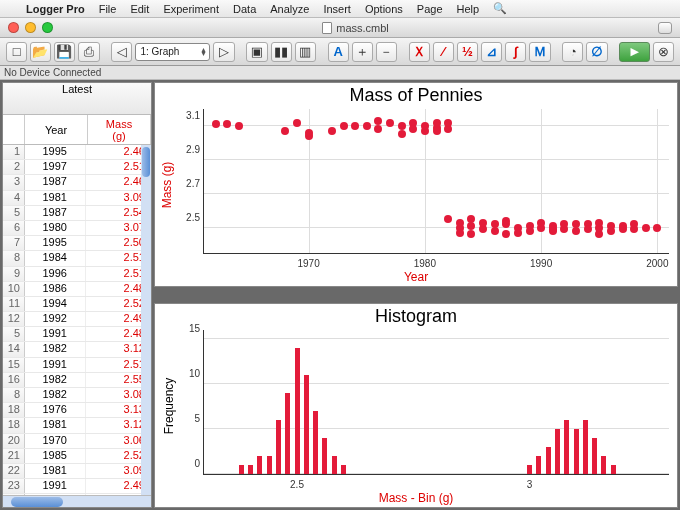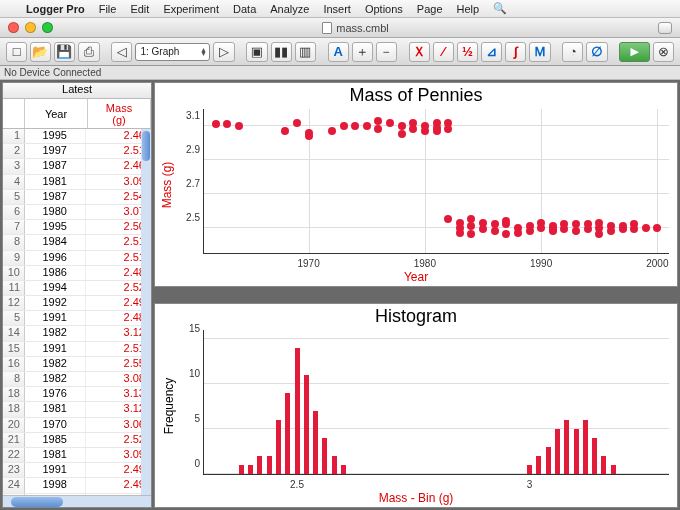--- a/index.html
+++ b/index.html
@@ -19,21 +19,21 @@
 .tbtn { width:22px; height:20px; border:1px solid #aaa; border-radius:3px; background:linear-gradient(#fff,#e8e8e8); display:flex; align-items:center; justify-content:center; font-size:13px; color:#333;}
 .tbtn.red { color:#d00; font-weight:bold;}
 .tbtn.blue{ color:#06c; font-weight:bold;}
 .tsep { width:6px; }
 .selector { width:78px; height:18px; border:1px solid #888; border-radius:3px; background:#fff; font-size:10px; padding:0 4px; display:flex; align-items:center; justify-content:space-between; color:#222;}
 .selector .arrows{font-size:8px;line-height:4px;color:#555;}
 .playbtn{width:32px;height:20px;border:1px solid #5a8a5a;border-radius:3px;background:linear-gradient(#7ec97e,#3ea23e);display:flex;align-items:center;justify-content:center;color:#fff;}
 .status { height:14px; background:#e4e4e4; border-bottom:1px solid #bbb; font-size:10px; color:#444; padding-left:4px; display:flex; align-items:center;}
 .workspace { display:flex; height:430px; background:#696969; padding:2px; gap:2px;}
 .left { width:150px; background:#fff; border:1px solid #888; display:flex; flex-direction:column;}
-.left .hdr { height:16px; text-align:center; border-bottom:1px solid #bbb; background:linear-gradient(#fafafa,#e8e8e8); font-size:11px;}
+.left .hdr { height:32px; text-align:center; border-bottom:1px solid #bbb; background:linear-gradient(#fafafa,#e8e8e8); font-size:11px;}
 .left .cols { display:flex; height:30px; border-bottom:1px solid #bbb;}
 .left .cols div{flex:1;border-right:1px solid #ccc;display:flex;align-items:center;justify-content:center;font-size:11px;text-align:center;}
 .left .rows { flex:1; overflow:hidden; position:relative;}
 .left .row { display:flex; height:15.2px; border-bottom:1px solid #e8e8e8;}
 .left .row .c0{width:22px;text-align:right;padding-right:4px;color:#666;border-right:1px solid #ccc;background:linear-gradient(#fafafa,#eee);}
 .left .row .c1{flex:1;text-align:center;border-right:1px solid #eee;}
 .left .row .c2{flex:1;text-align:right;padding-right:6px;color:#d00;}
 .left .scroll{position:absolute;right:0;top:0;bottom:0;width:10px;background:#d2e0f4;}
 .left .thumb{position:absolute;right:1px;top:2px;width:8px;height:30px;background:linear-gradient(90deg,#9cbce8,#5a8fd6);border-radius:4px;}
 .left .hscroll{height:12px;border-top:1px solid #bbb;background:#d2e0f4;position:relative;}

